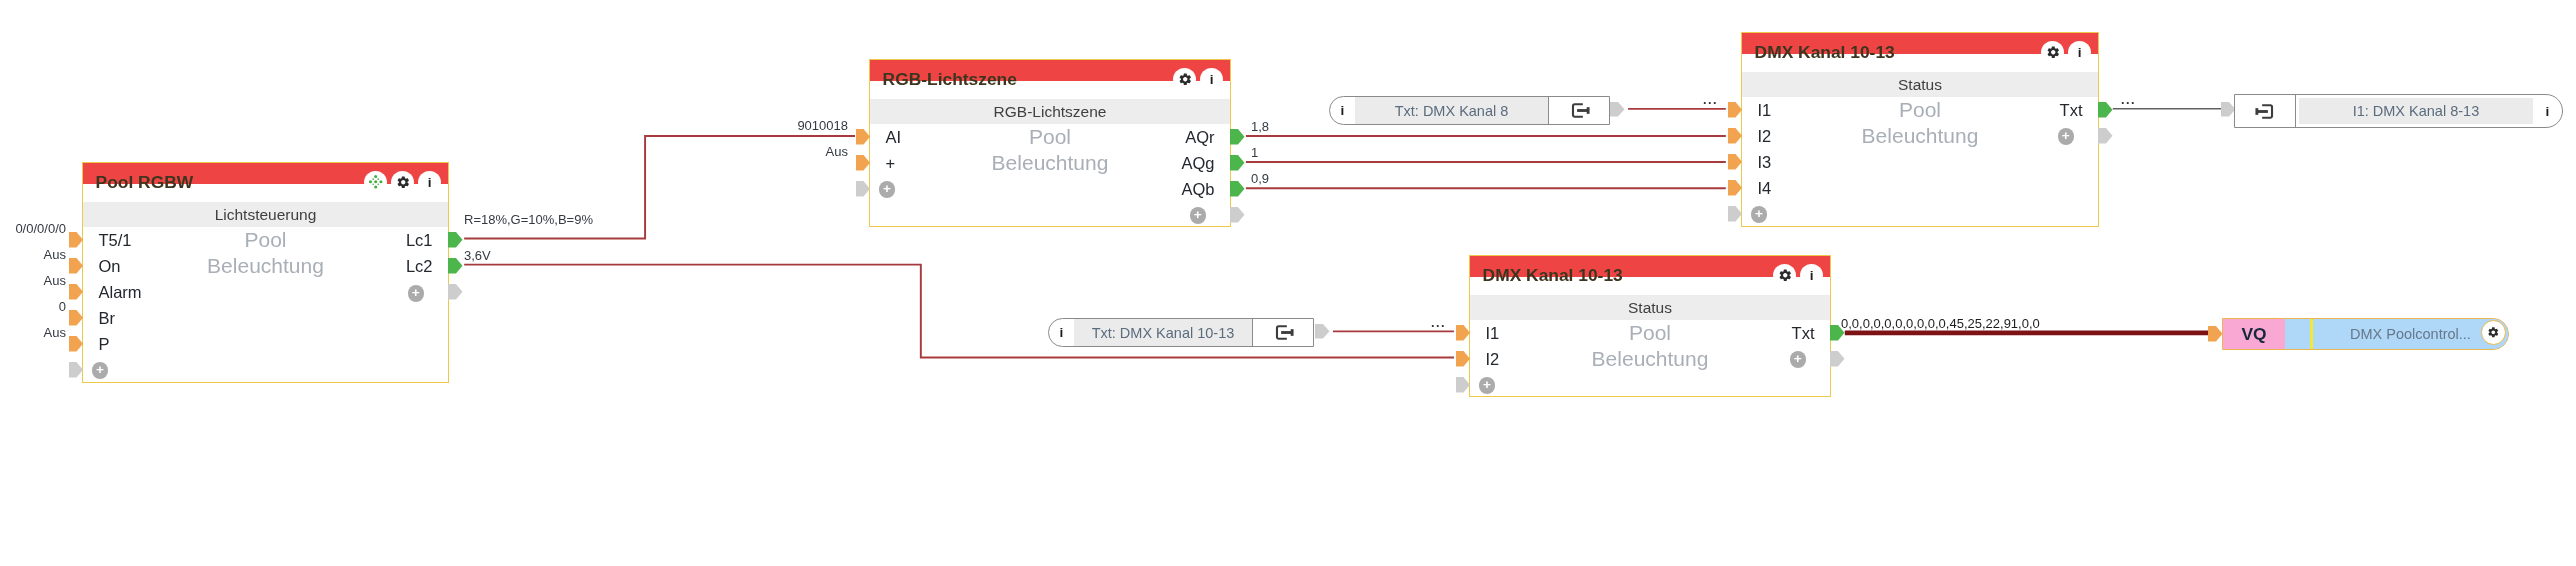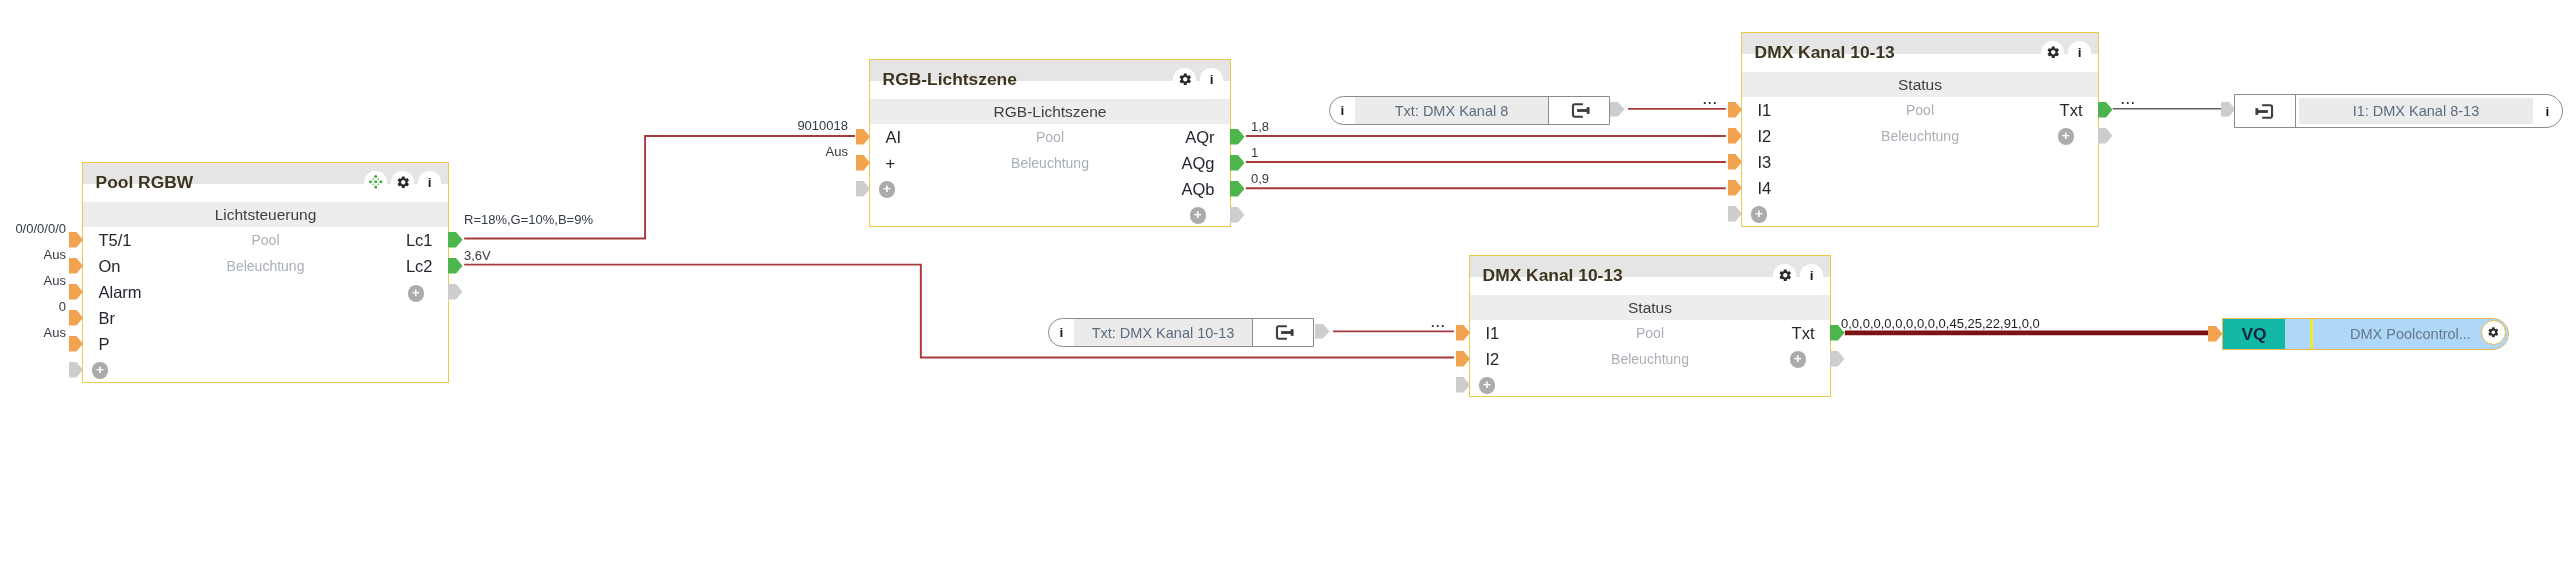--- a/index.html
+++ b/index.html
@@ -2,29 +2,29 @@
 <html><head>
 <meta charset="utf-8">
 <style>
   html,body{margin:0;padding:0;background:#fff;}
   #canvas{position:relative;width:2576px;height:566px;background:#fff;overflow:hidden;
           font-family:"Liberation Sans", sans-serif;}
   #wires{position:absolute;left:0;top:0;width:2576px;height:566px;}
 
   
   .block{position:absolute;background:#fff;border:1.5px solid #ECC94B;box-sizing:border-box;}
-  .hdr{position:absolute;left:0;right:0;top:0;height:21px;background:#e5e5e5;}
+  .hdr{position:absolute;left:0;right:0;top:0;height:21px;background:#ef4444;}
   .title{position:absolute;left:12.6px;top:0;height:39px;line-height:39px;
          font-size:17.4px;font-weight:bold;color:#3D351F;white-space:nowrap;}
   .hicons{position:absolute;right:6.8px;top:7.7px;display:flex;gap:3.9px;}
   .hic{width:23px;height:23px;border-radius:50%;background:#fff;display:flex;
        align-items:center;justify-content:center;font-weight:bold;font-size:13.6px;color:#1d1d1d;}
   .sub{position:absolute;left:0;right:0;top:39px;height:25px;background:#EDEDED;text-align:center;
        font-size:15.5px;line-height:25px;color:#3F3F3F;}
-  .desc{position:absolute;left:0;right:0;text-align:center;font-size:14px;color:#A9AFB6;
+  .desc{position:absolute;left:0;right:0;text-align:center;font-size:21px;color:#A9AFB6;
         line-height:26px;height:26px;pointer-events:none;}
   .plabel{position:absolute;font-size:16.5px;color:#23272E;line-height:26px;height:26px;white-space:nowrap;}
   .plabel.in{left:15.5px}
   .plabel.out{right:15.5px}
   .port{position:absolute;width:14.5px;height:15.5px;
         clip-path:polygon(0 0,55% 0,100% 50%,55% 100%,0 100%);}
   .port.in{left:-14.5px}
   .port.out{right:-14.5px}
   .orange{background:#F1A350}
   .green{background:#4CB54C}
@@ -45,21 +45,21 @@
   .icell{display:flex;align-items:center;justify-content:center;flex:0 0 auto;}
   .pill-label{flex:1;display:flex;align-items:center;justify-content:center;background:#EBEBEB;
               font-size:14.5px;color:#5B6C7E;white-space:nowrap;overflow:hidden;}
   .info-txt{font-size:13.6px;font-weight:bold;color:#1d1d1d;}
   .nub{position:absolute;width:14.5px;height:14.5px;background:#CDCDCD;
        clip-path:polygon(0 0,55% 0,100% 50%,55% 100%,0 100%);}
 
   
   .vqbox{position:absolute;left:2222px;top:318px;width:287px;height:32px;box-sizing:border-box;
          border:1.9px solid #EAB64F;border-radius:0 16.5px 16.5px 0;display:flex;overflow:hidden;background:#AFD7F8;}
-  .vq-cell{flex:0 0 62px;background:#14b8a6;display:flex;align-items:center;justify-content:center;
+  .vq-cell{flex:0 0 62px;background:#f9a8d4;display:flex;align-items:center;justify-content:center;
            font-size:17.4px;font-weight:bold;color:#16283C;}
   .vq-blue1{flex:0 0 25px;background:#AFD7F8;}
   .vq-sep{flex:0 0 2.9px;background:#F2E838;}
   .vq-dev{flex:1;display:flex;align-items:center;justify-content:center;background:#AFD7F8;
           font-size:14.5px;color:#66788A;white-space:nowrap;}
   .vq-gear{position:absolute;right:1.9px;top:1px;width:25px;height:25px;border-radius:50%;background:#fff;
            border:1.9px solid #EAB64F;box-sizing:border-box;display:flex;align-items:center;justify-content:center;}
   svg.gear{width:14.5px;height:14.5px;fill:#2b2b2b;}
   svg.move{width:17.4px;height:17.4px;}
   svg.ioicon{width:23px;height:23px;stroke:#3d3d3d;fill:none;}

